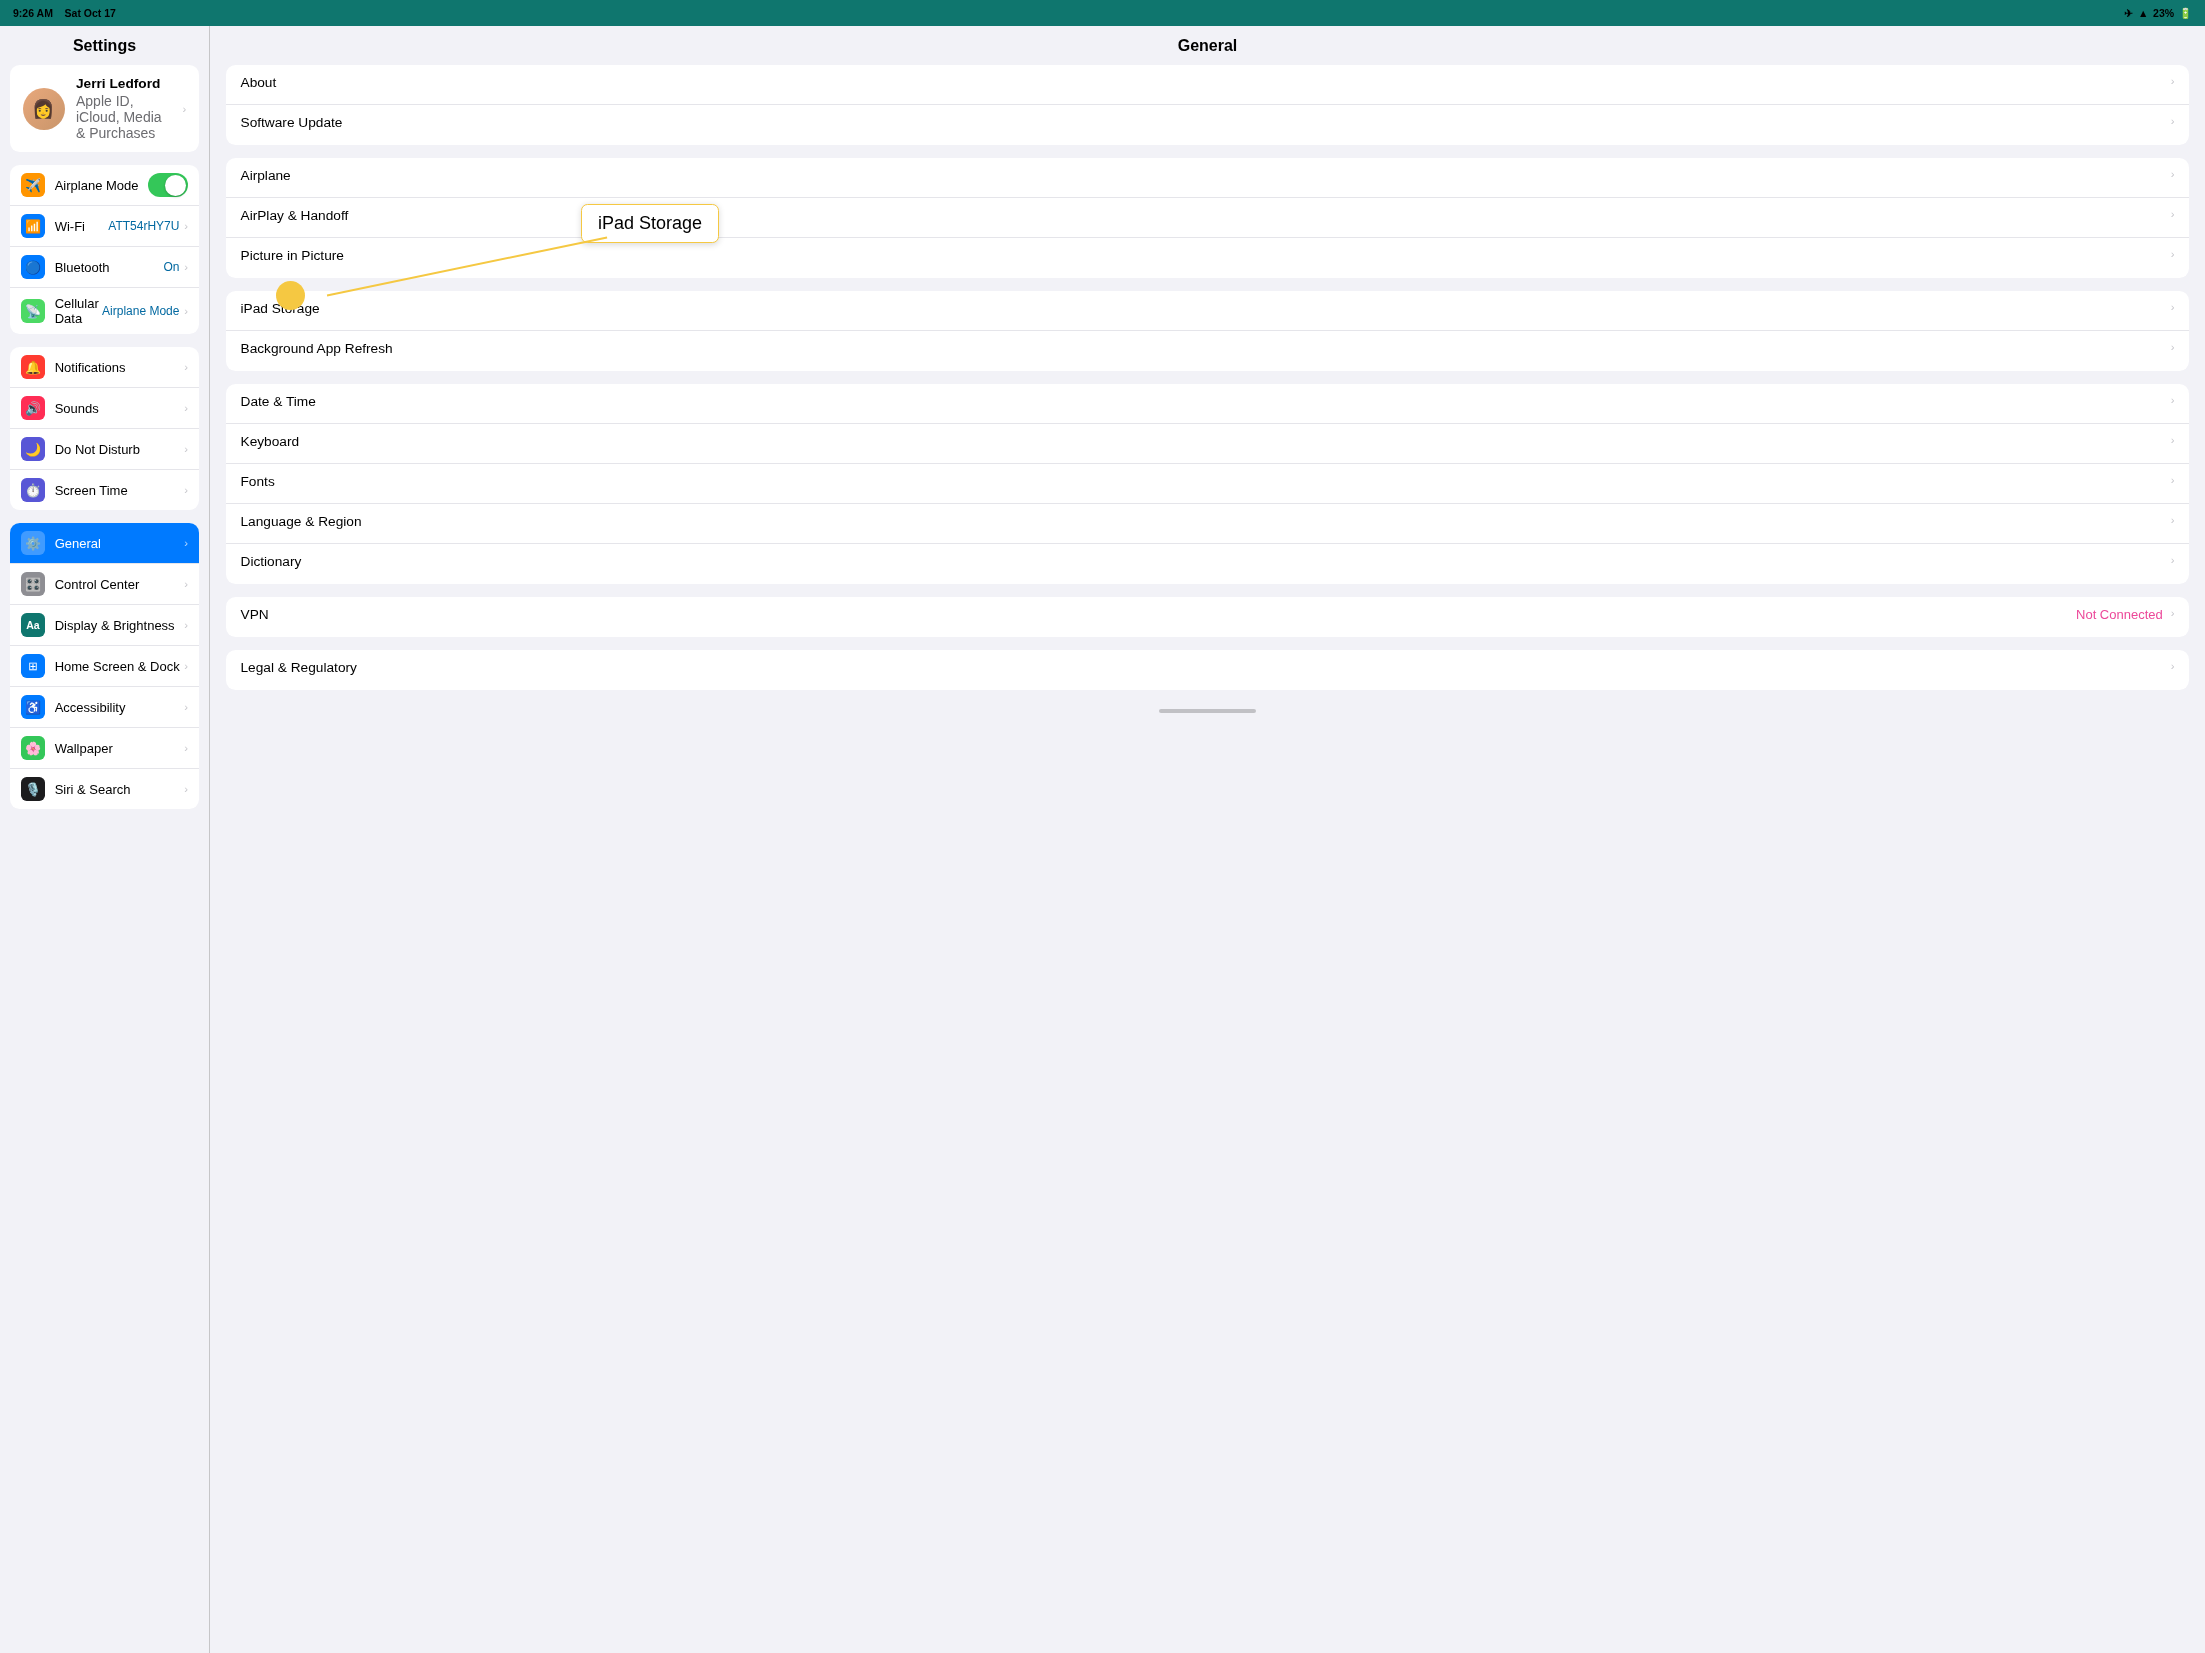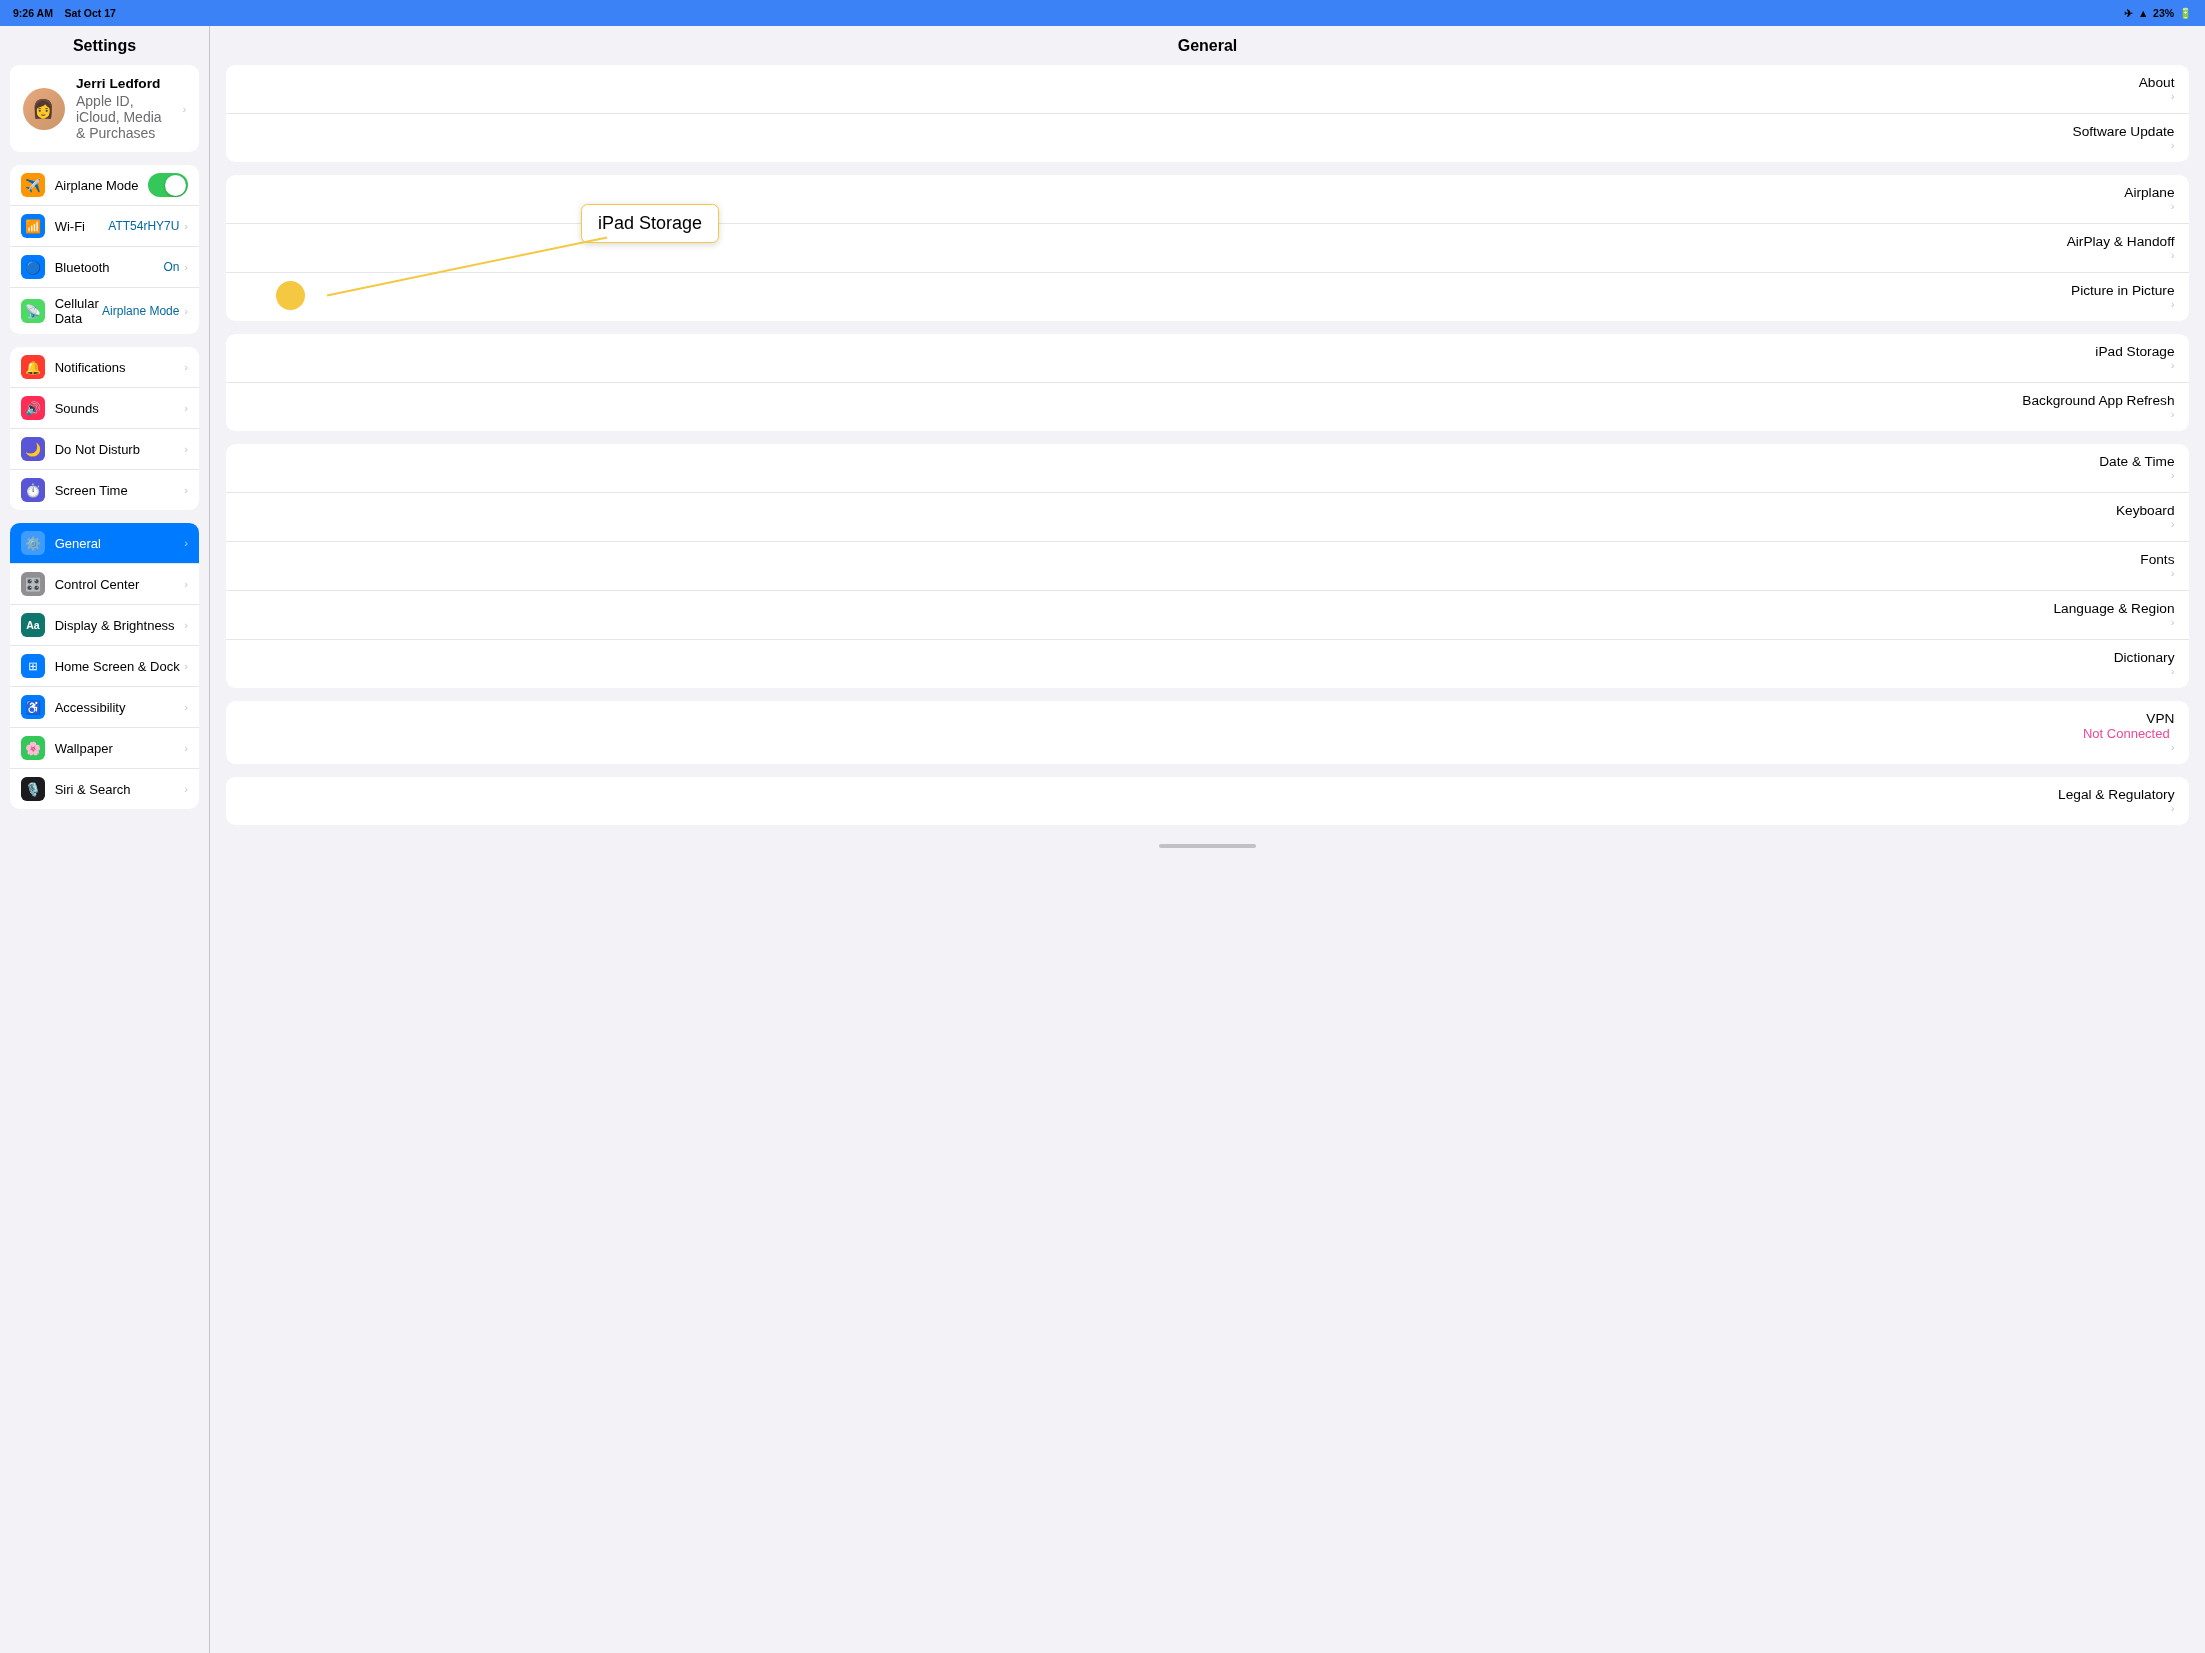--- a/index.html
+++ b/index.html
@@ -11,21 +11,21 @@
       height: 100vh;
       overflow: hidden;
     }
 
     
     .status-bar {
       display: flex;
       justify-content: space-between;
       align-items: center;
       padding: 4.8px 13px;
-      background: #3b82f6;
+      background: #0f766e;
       font-size: 10.5px;
       font-weight: 600;
       height: 26px;
     }
     .status-bar-left { font-weight: 600; font-size: 10.5px; }
     .status-bar-right {
       display: flex;
       align-items: center;
       gap: 4.8px;
       font-size: 10.5px;
@@ -180,27 +180,26 @@
 
     
     .content-group {
       background: #fff;
       border-radius: 9.7px;
       margin: 0 16px 13px;
       overflow: hidden;
     }
     .content-item {
       display: flex;
-      align-items: flex-end;
+      align-items: flex-start;
       padding: 10.5px 14.5px;
       border-bottom: 0.4px solid #e5e5ea;
       cursor: pointer;
       min-height: 40px;
       position: relative;
-      flex-direction: column;
     }
     .content-item:last-child { border-bottom: none; }
     .content-item-label {
       font-size: 13.7px;
       color: #000;
       flex: 1;
     }
     .content-item-value {
       font-size: 13px;
       color: #ec4899;

